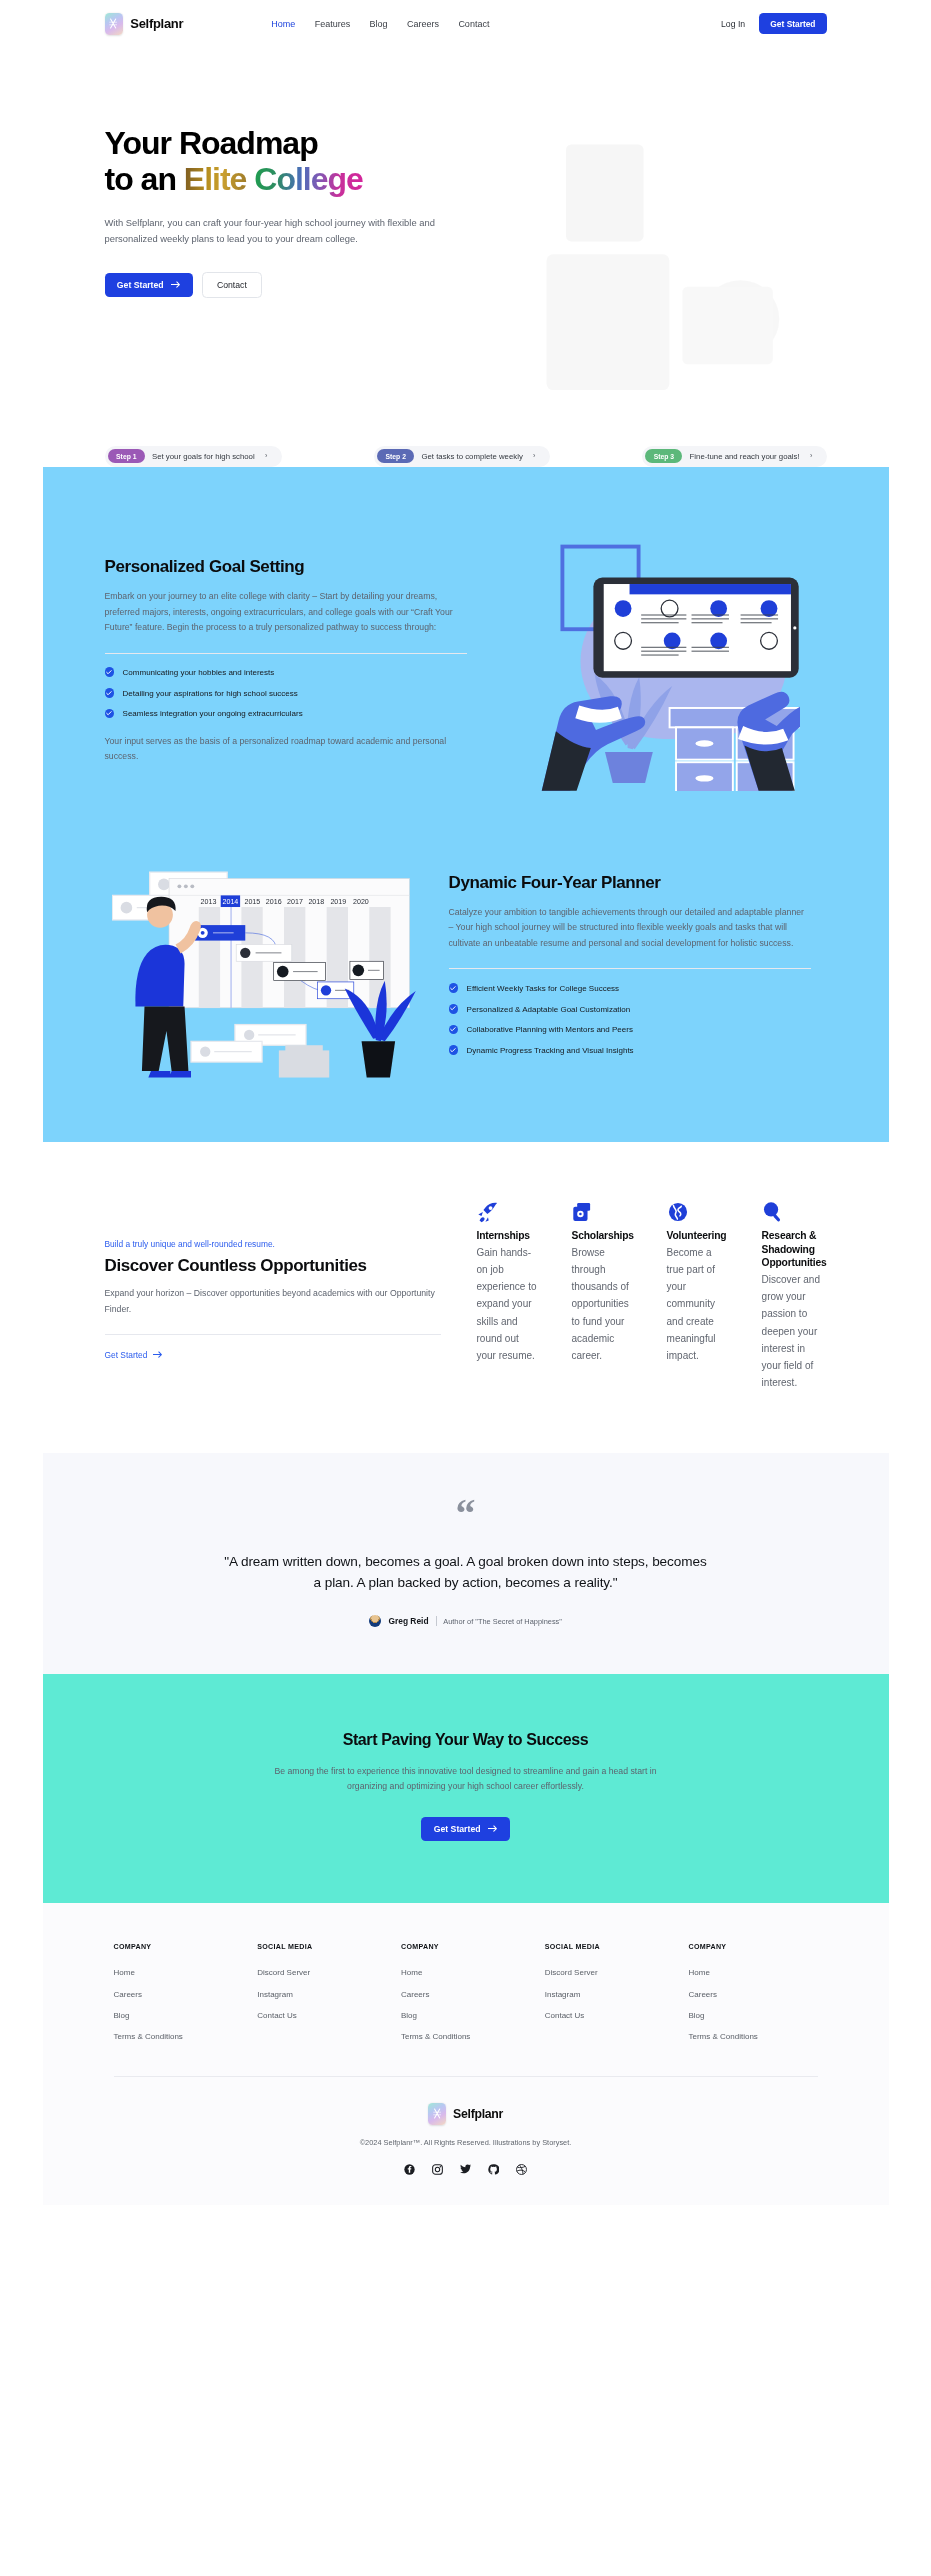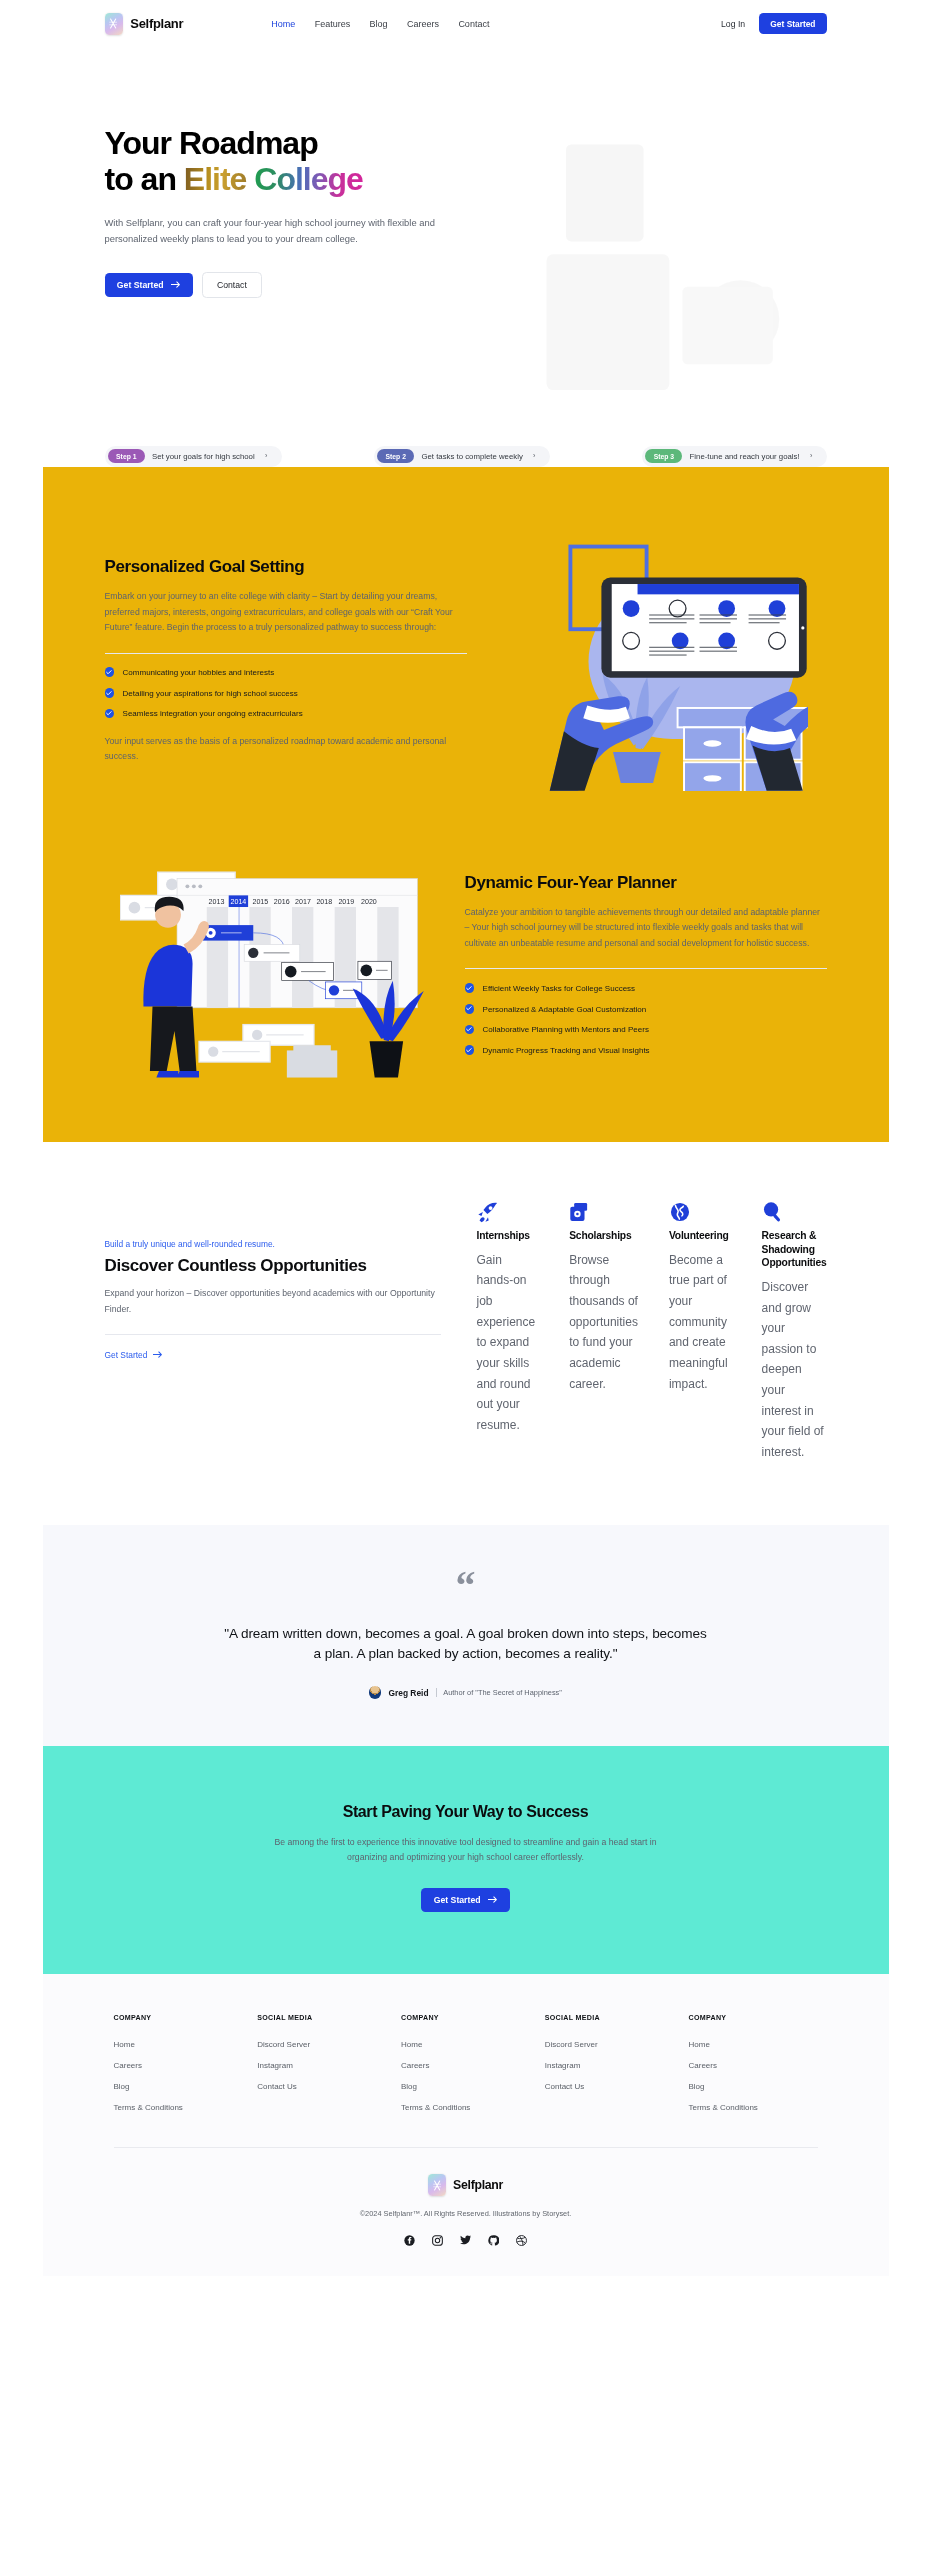--- a/index.html
+++ b/index.html
@@ -83,21 +83,21 @@
     cursor:pointer;
   }
   .step-badge {
     color:#fff; font-size:6.8px; font-weight:600;
     border-radius:646px; padding:3.9px 8.4px; white-space:nowrap;
   }
   .step-text { font-size:7.8px; color:#33383f; white-space:nowrap; }
   .step-chev { font-size:7.1px; color:#555b63; margin-left:3.2px; }
 
   
-  .band-gray { background:#eab308; padding:65px 0 58px 0; }
+  .band-gray { background:#7dd3fc; padding:65px 16px 58px 0; }
 
   .feature-row { display:flex; align-items:center; padding:0 62px; gap:26px; }
   .feature-copy { width:362px; }
   .feature-copy h2 {
     font-size:17px; font-weight:800; letter-spacing:-0.4px; color:#0b0c0e;
   }
   .feature-copy .lede {
     margin-top:11.6px; font-size:8.7px; line-height:1.78; color:#5d636e;
   }
   .rule { height:0.6px; background:#e6e8ee; margin:17px 0 14.2px 0; }
@@ -130,21 +130,21 @@
   .opp-grid {
     flex:1; display:grid; grid-template-columns:1fr 1fr 1fr 1fr;
     column-gap:31px; row-gap:26px;
   }
   .opp-card { max-width:162px; }
   .opp-ico { height:26px; display:flex; align-items:flex-start; }
   .opp-card h3 {
     font-size:10.3px; font-weight:800; letter-spacing:-0.2px; color:#0b0c0e;
     line-height:1.32; margin-top:2.6px;
   }
-  .opp-card p { margin-top:7px; font-size:12px; line-height:1.72; color:#60656f; }
+  .opp-card p { margin-top:1px; font-size:10px; line-height:1.72; color:#60656f; }
 
   
   .band-quote { background:#f7f8fc; padding:49px 0 47px 0; text-align:center; }
   .quote-mark { font-size:40px; line-height:.6; color:#8a909c; font-family:"Liberation Serif",serif; font-weight:700; }
   .quote-text {
     margin:26px auto 0 auto; max-width:491px;
     font-size:13.6px; line-height:1.5; font-weight:500; color:#101317; letter-spacing:-0.1px;
   }
   .quote-attr {
     margin-top:22px; display:flex; align-items:center; justify-content:center; gap:7.1px;

